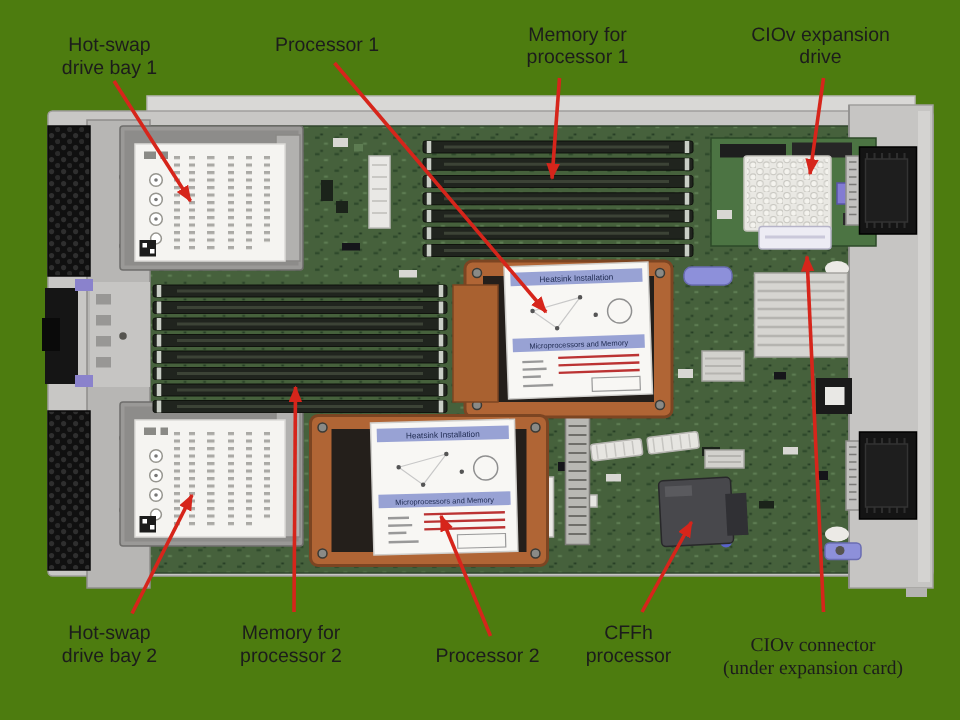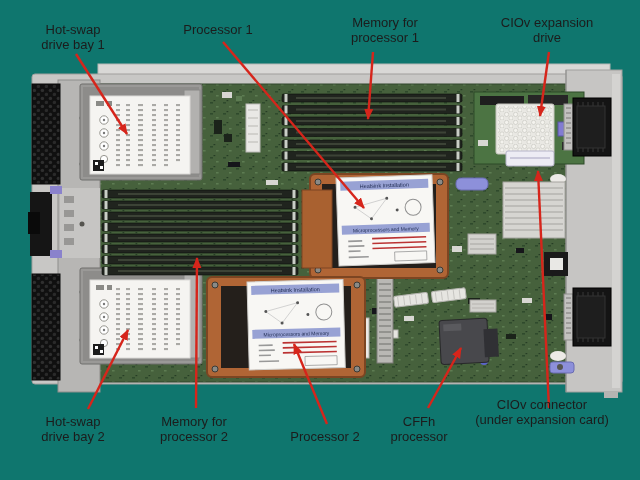--- a/index.html
+++ b/index.html
@@ -1,16 +1,16 @@
 <!DOCTYPE html>
 <html><head>
 <meta charset="utf-8">
 <style>
   html,body{margin:0;padding:0;background:#fff;}
-  .stage{position:relative;width:640px;height:480px;background:#0f766e;overflow:hidden;
+  .stage{position:relative;width:640px;height:480px;background:#4d7c0f;overflow:hidden;
          font-family:"Liberation Sans",sans-serif;}
   .scene{position:absolute;left:0;top:0;width:640px;height:480px;}
   .callout{position:absolute;font-size:13px;line-height:15px;color:#1c1c1c;
            text-align:center;white-space:pre-line;letter-spacing:0;}
 </style>
 </head>
 <body>
 
 <div class="stage">
 
@@ -315,16 +315,16 @@
 processor 1</div>
   <div class="callout" style="left:487px; top:15px;  width:120px;">CIOv expansion
 drive</div>
   <div class="callout" style="left:17px;  top:414px; width:112px;">Hot-swap
 drive bay 2</div>
   <div class="callout" style="left:146px; top:414px; width:96px;">Memory for
 processor 2</div>
   <div class="callout" style="left:270px; top:429px; width:110px;">Processor 2</div>
   <div class="callout" style="left:372px; top:414px; width:94px;">CFFh
 processor</div>
-  <div class="callout" style="left:465px; top:397px; width:154px;">CIOv connector
+  <div class="callout" style="left:465px; top:422px; width:154px;font-family:Liberation Serif, serif;">CIOv connector
 (under expansion card)</div>
 
 </div>
 
 </body></html>

